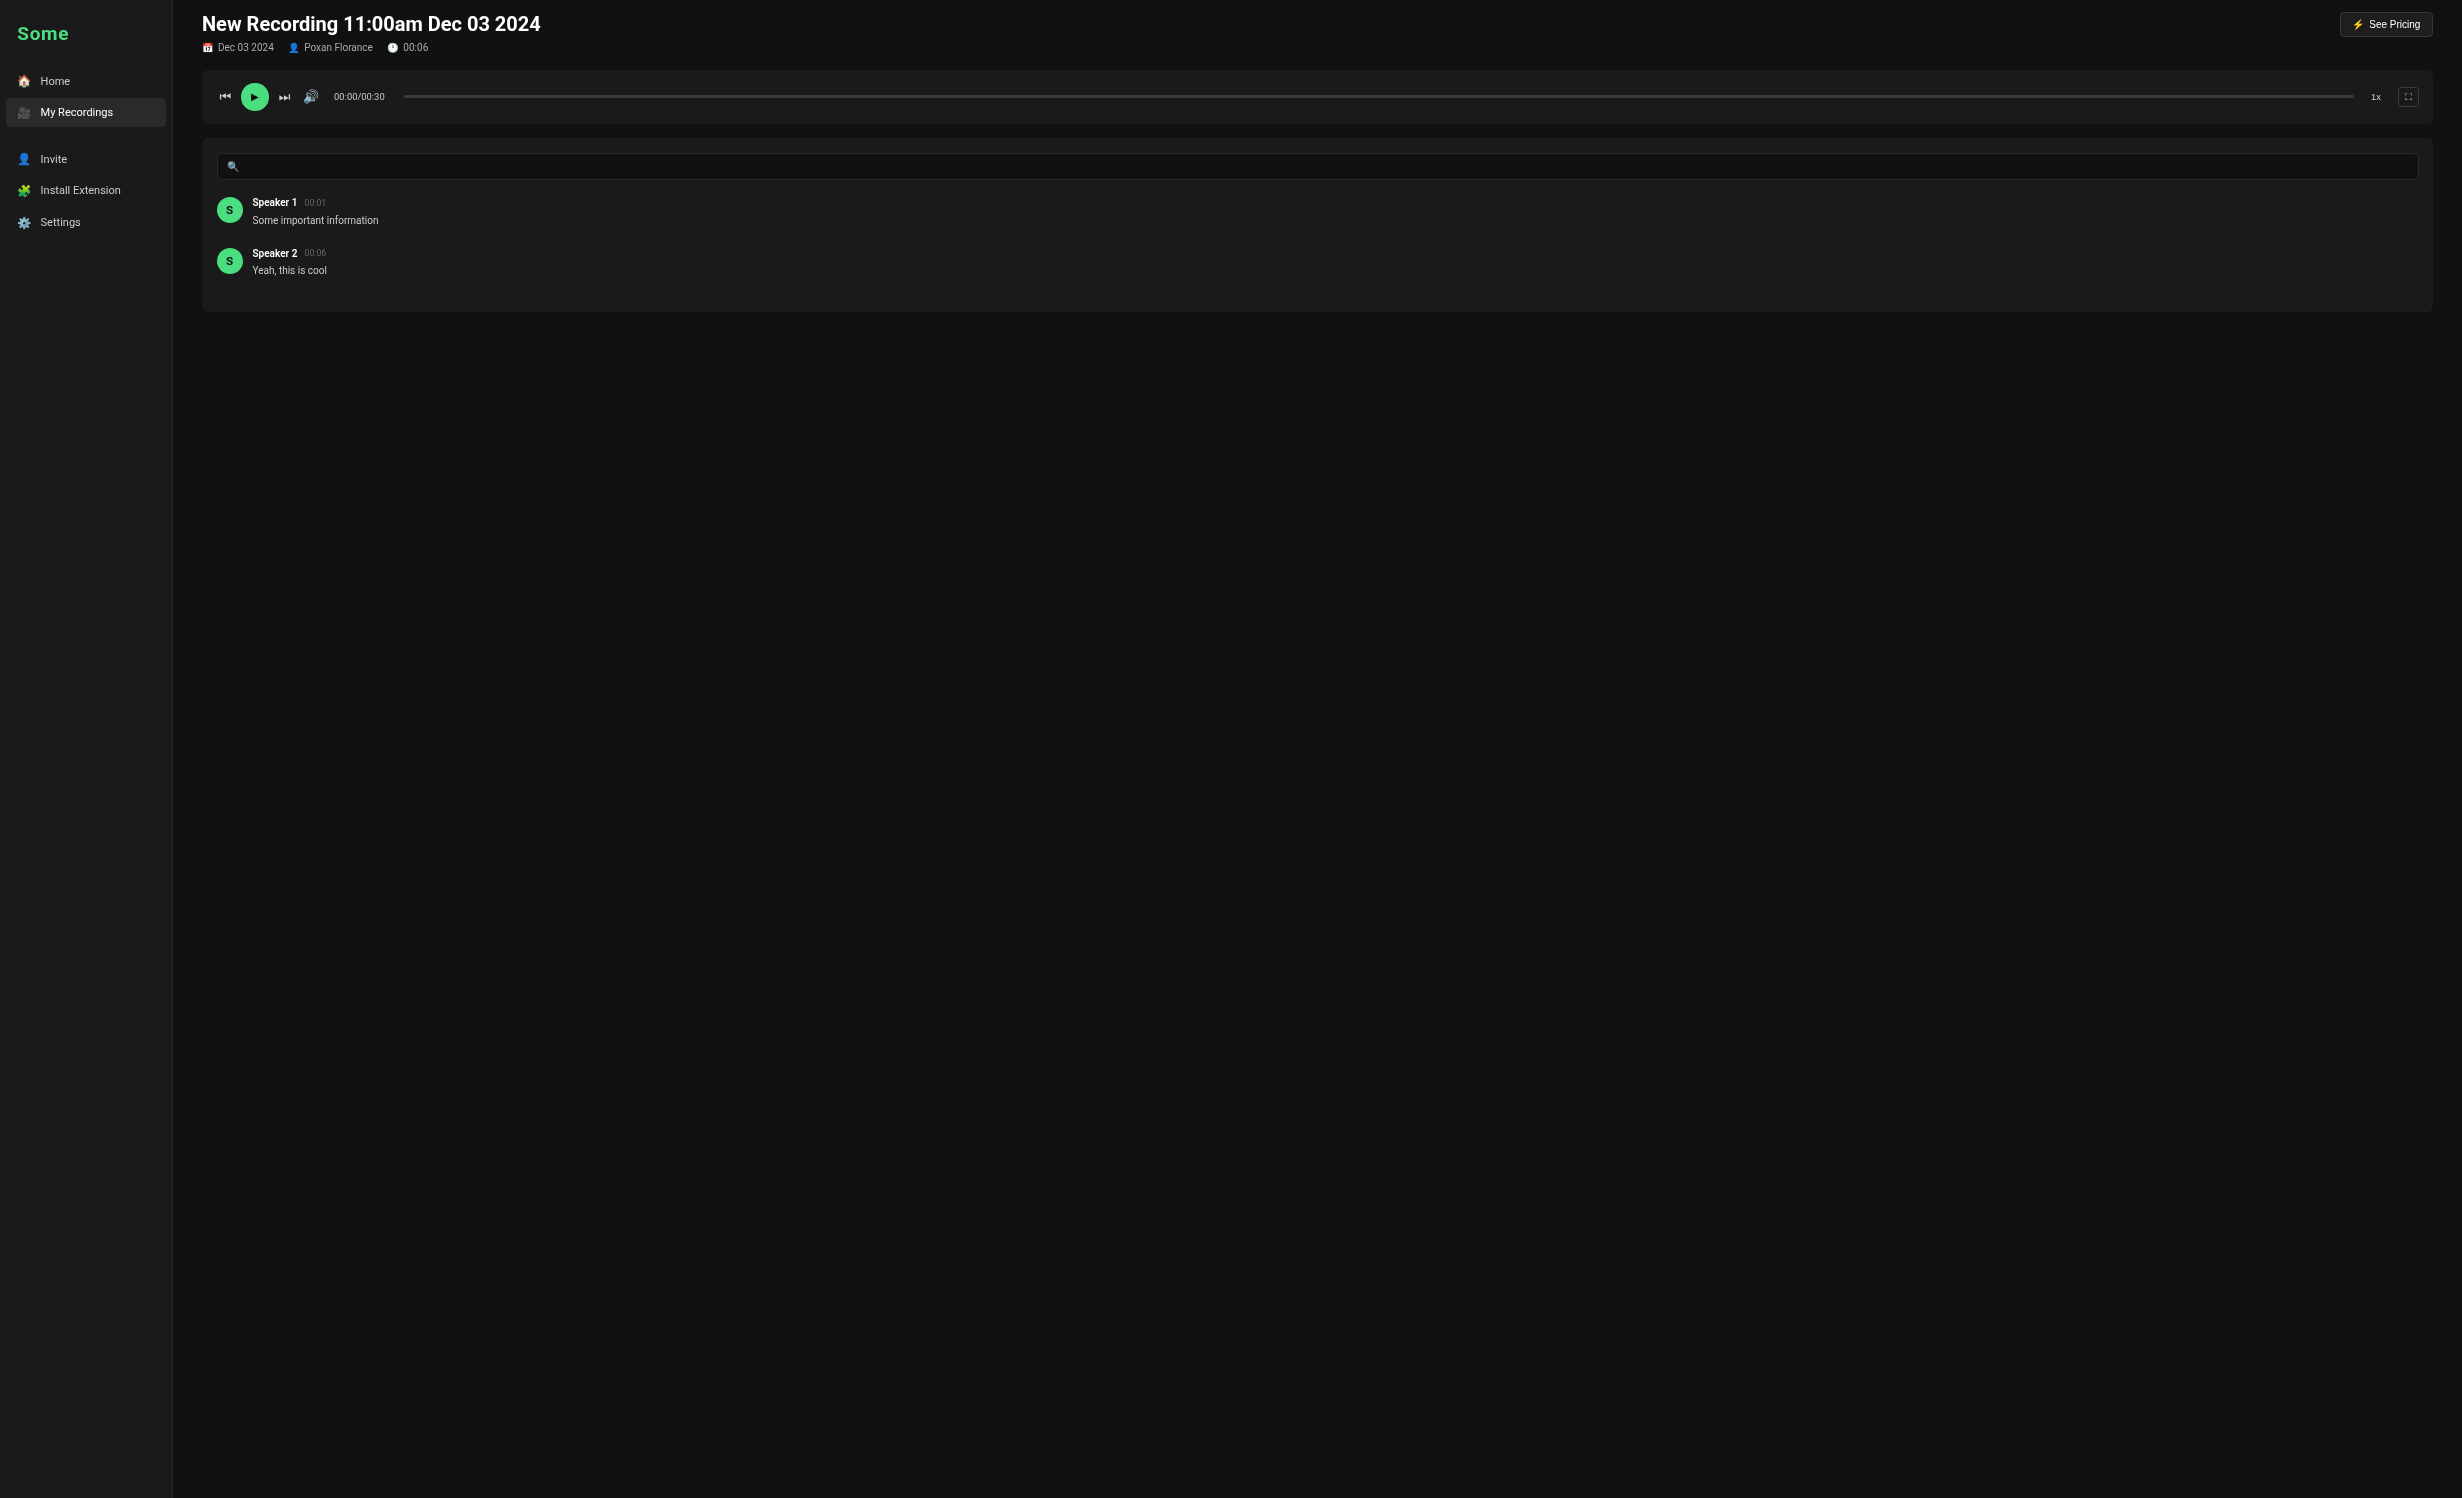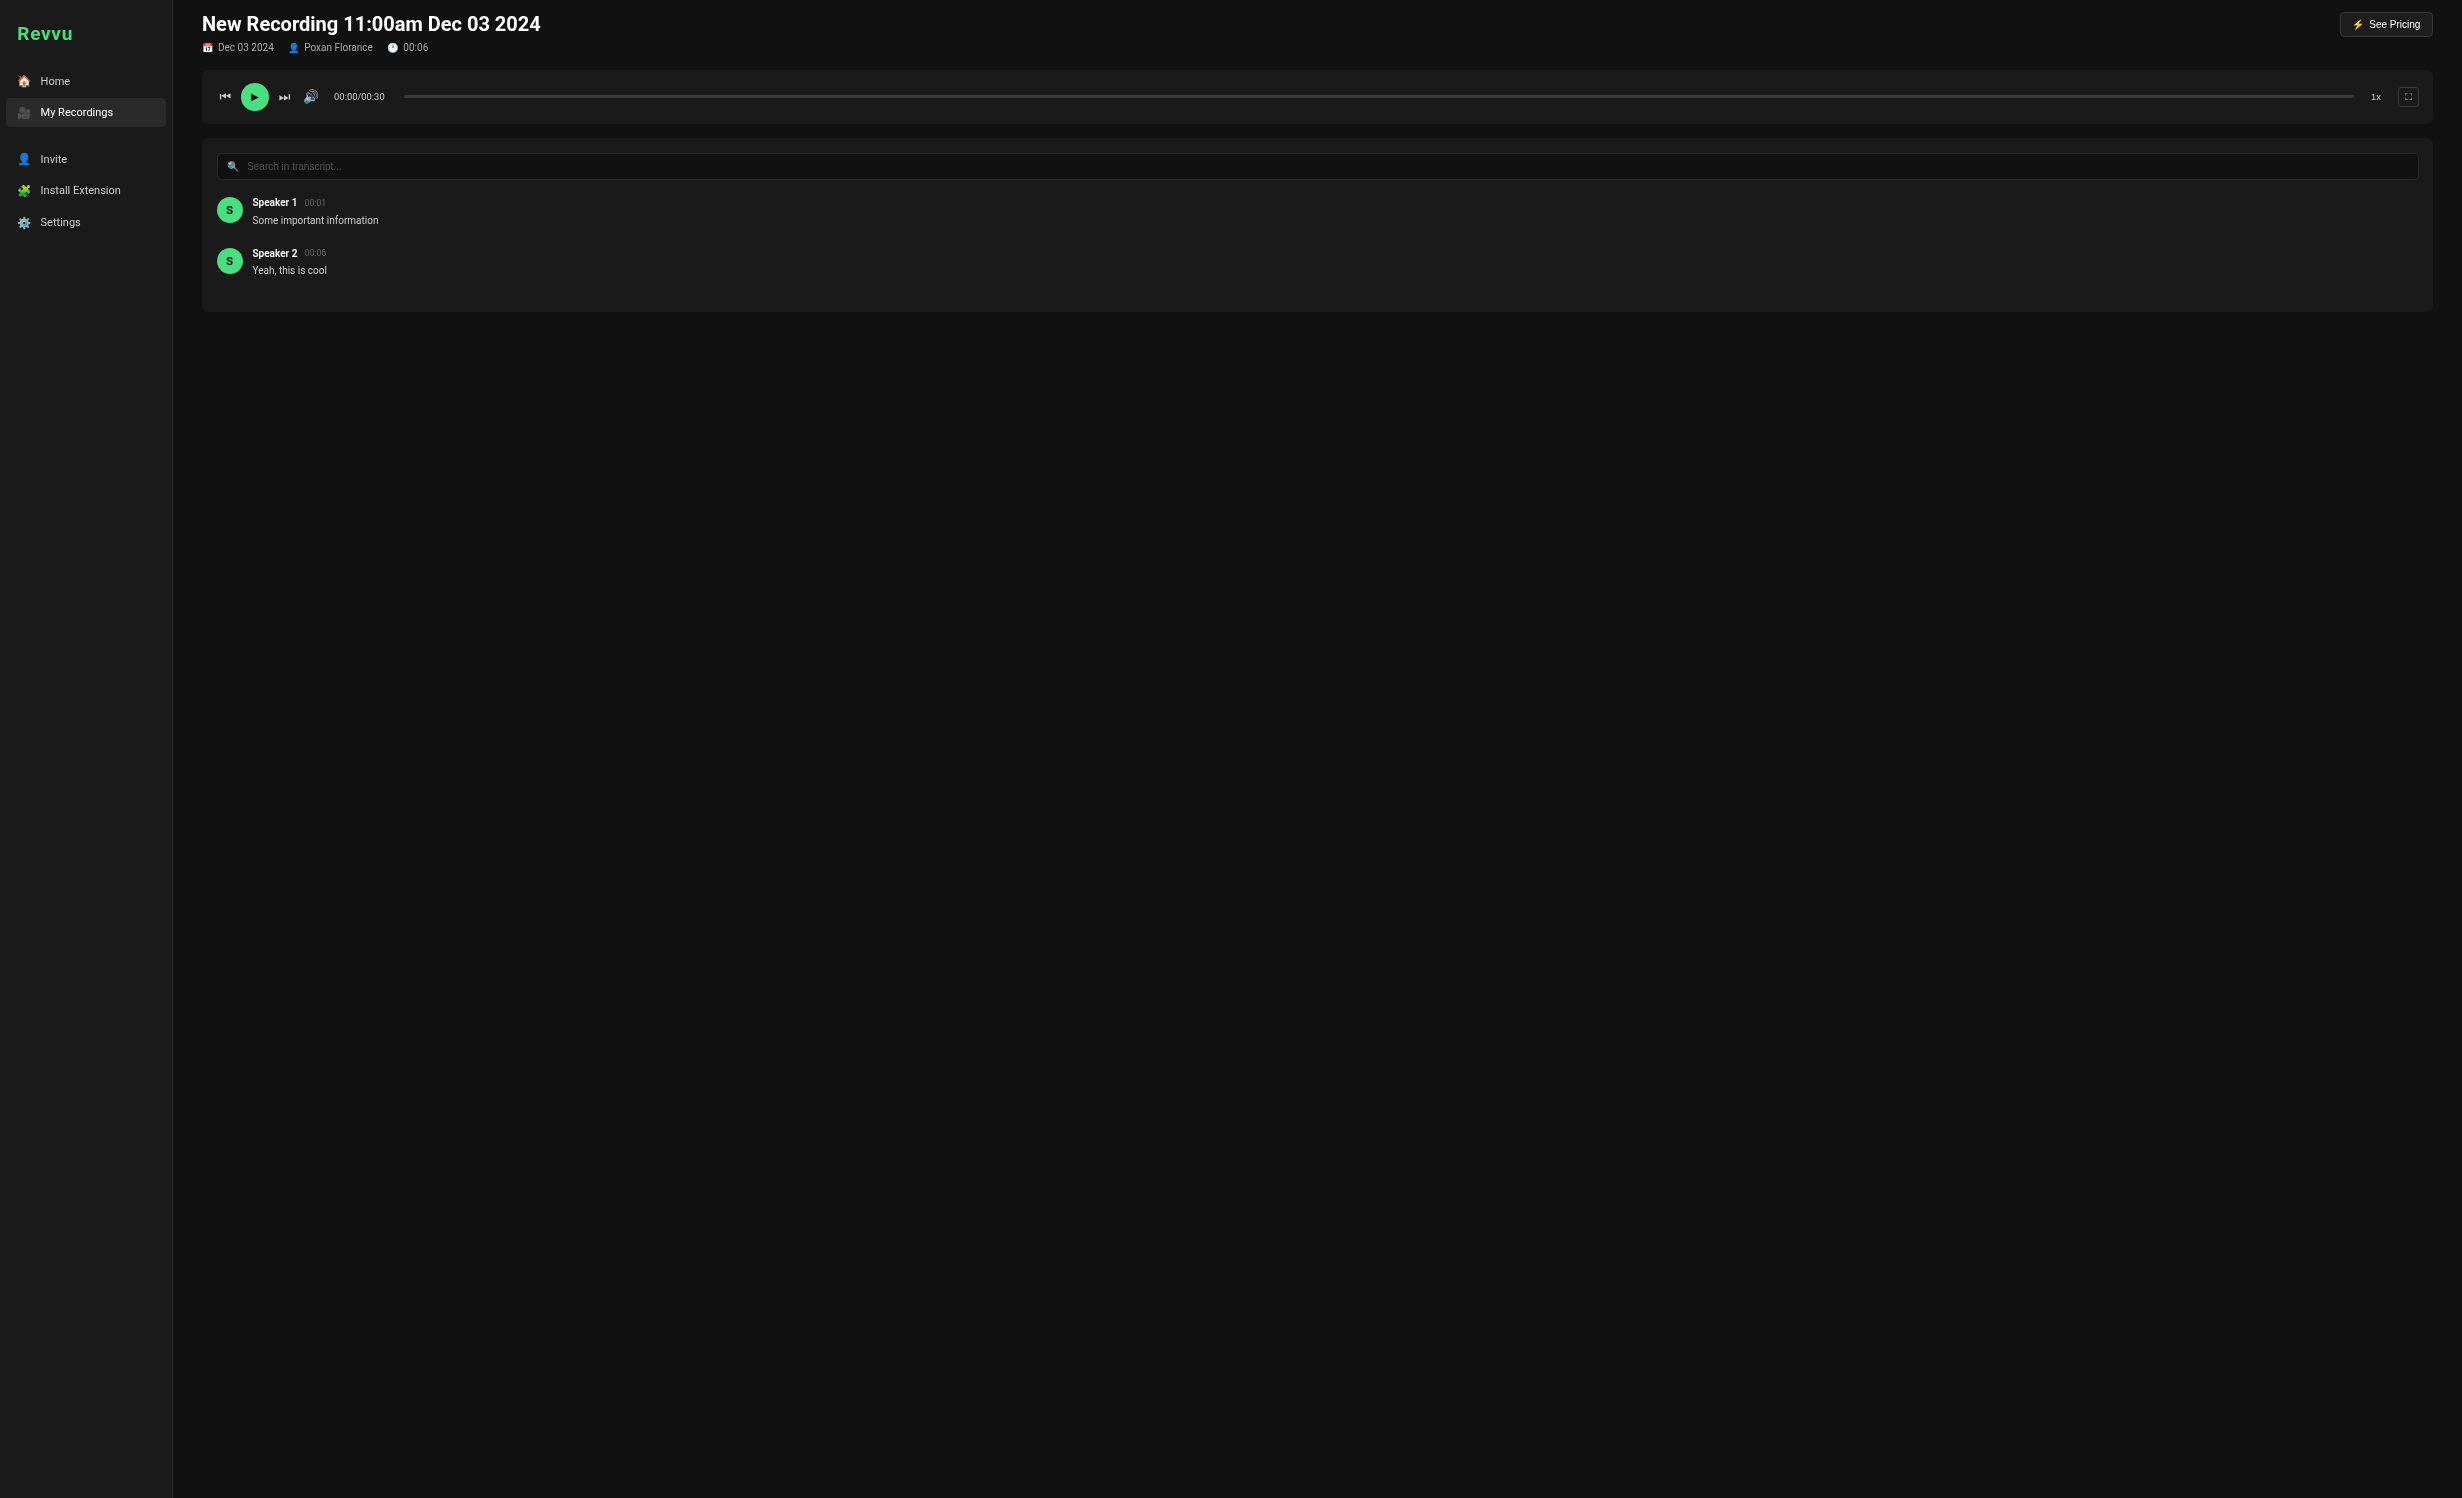--- a/index.html
+++ b/index.html
@@ -286,21 +286,21 @@
     .speaker-text {
       font-size: 10px;
       color: #cccccc;
       line-height: 1.5;
     }
   </style>
 </head>
 <body>
 
 <nav class="sidebar">
-  <div class="sidebar-logo">Revvu</div>
+  <div class="sidebar-logo">Some</div>
   <div class="sidebar-nav">
 
     <div class="sidebar-item">
       <span class="sidebar-icon">🏠</span>
       <span>Home</span>
     </div>
 
     <div class="sidebar-item active">
       <span class="sidebar-icon">🎥</span>
       <span>My Recordings</span>
@@ -376,21 +376,20 @@
       <span>⛶</span>
     </button>
   </div>
 
   <div class="tabs-container">
 
     <div class="transcript-content">
 
       <div class="search-bar">
         <span class="search-icon">🔍</span>
-        <input class="search-input" type="text" placeholder="Search in transcript..." style="">
       </div>
 
       <div class="speaker-entry">
         <div class="speaker-avatar">
           <span>S</span>
         </div>
         <div class="speaker-body">
           <div class="speaker-header">
             <span class="speaker-name">Speaker 1</span>
             <span class="speaker-time">00:01</span>

